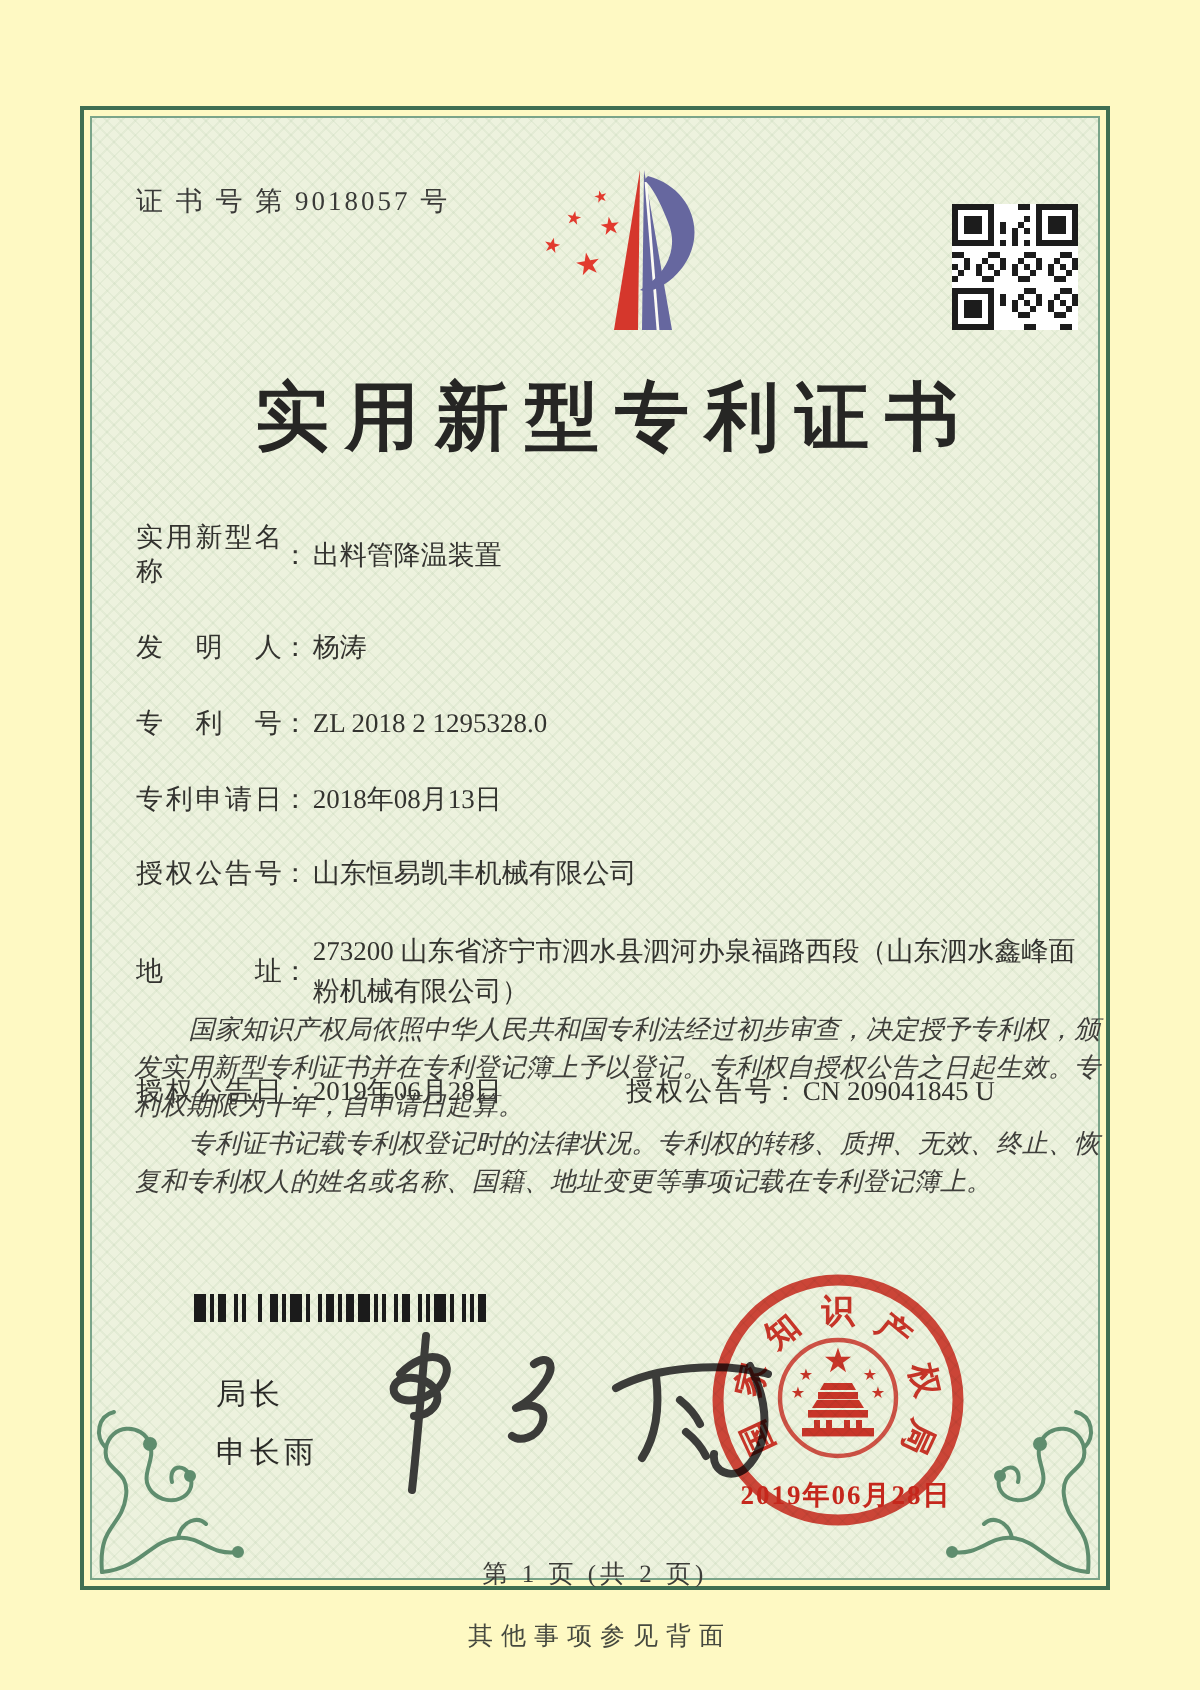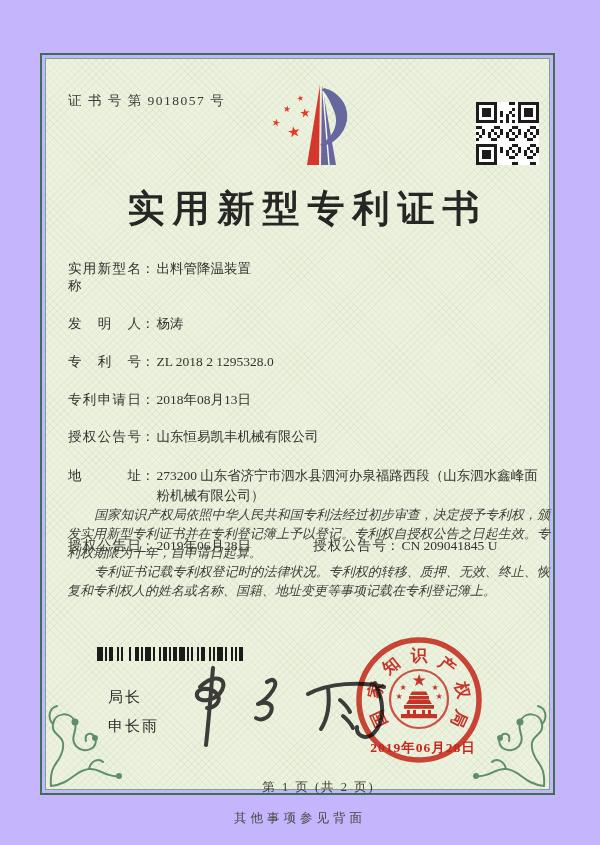--- a/index.html
+++ b/index.html
@@ -1,18 +1,18 @@
 <!DOCTYPE html>
 <html><head>
 <meta charset="utf-8">
 <style>
   html,body{margin:0;padding:0;background:#e8e8e4;}
   .page{
     position:relative;width:600px;height:845px;margin:0 auto;
-    background:#c4b5fd;
+    background:#fef9c3;
     font-family:"Liberation Serif","DejaVu Serif",serif;
     color:#2e2e2c;overflow:hidden;
   }
   
   .frame{
     position:absolute;left:40px;top:53px;width:515px;height:742px;
     border:2.5px solid #3f6f53;box-sizing:border-box;
   }
   .frame-bg{
     position:absolute;inset:3px;border:1px solid #7aa489;
@@ -22,21 +22,21 @@
       repeating-linear-gradient(-45deg, rgba(140,175,130,.10) 0 1px, transparent 1px 5px);
   }
   .cert-no{position:absolute;left:26px;top:37px;font-size:13.5px;letter-spacing:1.5px;color:#3a3a38;}
   .logo{position:absolute;left:208px;top:24px;}
   .qr{position:absolute;left:434px;top:47px;background:#fff;}
   .title{
     position:absolute;left:0;top:129px;width:100%;text-align:center;
     font-size:37px;font-weight:bold;letter-spacing:8px;color:#262624;margin-left:10px;
   }
   .fields{position:absolute;left:26px;top:205px;width:482px;font-size:13.5px;color:#33332f;}
-  .f-row{display:flex;margin-bottom:20.5px;line-height:1.28;}
+  .f-row{display:flex;margin-bottom:20.5px;line-height:1.28;align-items:center;}
   .f-label{display:inline-block;width:5.4em;text-align:justify;text-align-last:justify;flex:0 0 auto;}
   .f-colon{flex:0 0 auto;margin-right:2px;}
   .f-value{flex:1 1 auto;}
   .f-row.addr{line-height:1.5;margin-bottom:30px;}
   .grant-val{flex:0 0 auto;width:11.6em;}
   .legal{
     position:absolute;left:25px;top:450px;width:483px;
     font-size:13px;line-height:1.47;color:#3e3e3a;font-style:italic;
   }
   .legal p{margin:0;text-indent:2.1em;text-align:justify;}
@@ -45,21 +45,21 @@
   .signer-name{position:absolute;left:66px;top:662px;font-size:15px;letter-spacing:2px;color:#2b2b28;font-family:"Liberation Sans","DejaVu Sans",sans-serif;}
   .signature{position:absolute;left:128px;top:608px;}
   .seal{position:absolute;left:310px;top:578px;mix-blend-mode:multiply;opacity:.93;}
   .seal-date{
     position:absolute;left:296px;top:684px;width:170px;text-align:center;
     font-size:13.5px;color:#c5271c;letter-spacing:1px;font-weight:bold;z-index:5;
   }
   .corner{position:absolute;bottom:3px;}
   .corner-left{left:3px;}
   .corner-right{right:3px;transform:scaleX(-1);}
-  .footer-page{position:absolute;left:0;top:724px;width:100%;text-align:center;font-size:12.5px;letter-spacing:2px;color:#3c3c38;padding-left:21px;}
+  .footer-page{position:absolute;left:0;top:724px;width:100%;text-align:center;font-size:12.5px;letter-spacing:2px;color:#3c3c38;}
   .back-note{position:absolute;left:0;top:810px;width:100%;text-align:center;font-size:12.5px;letter-spacing:4px;color:#46493f;}
 </style>
 </head>
 <body>
 
 <div class="page">
   <div class="frame">
     <div class="frame-bg"></div>
 
     <div class="cert-no">证 书 号 第 9018057 号</div>

